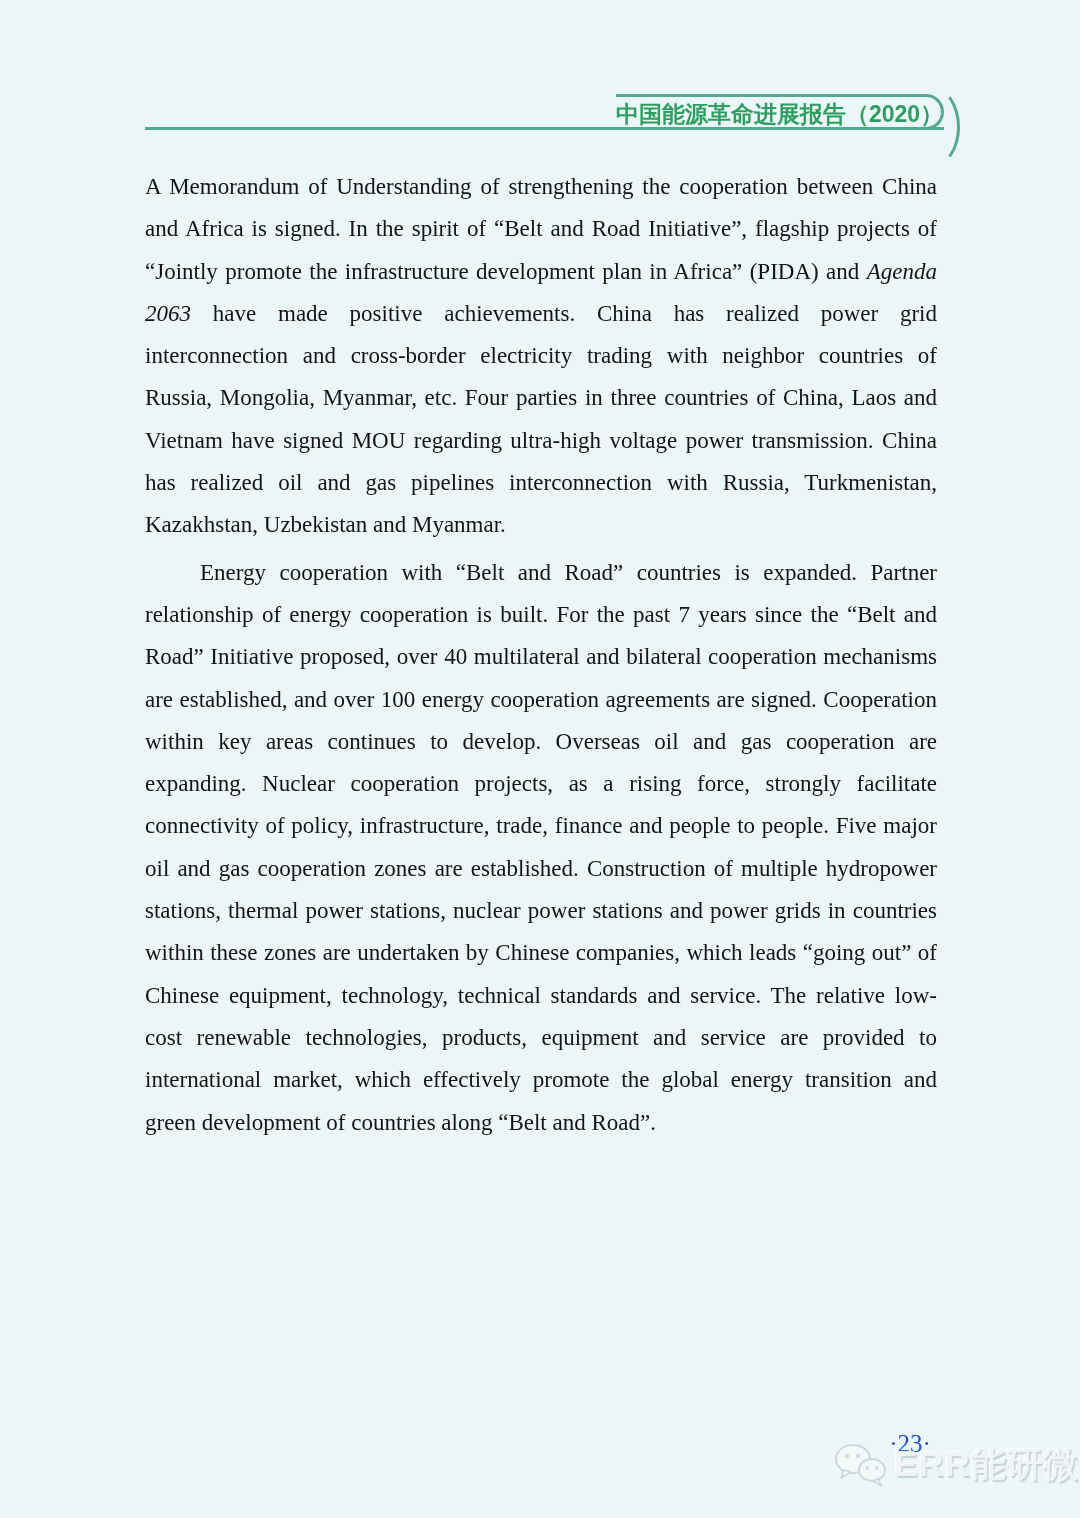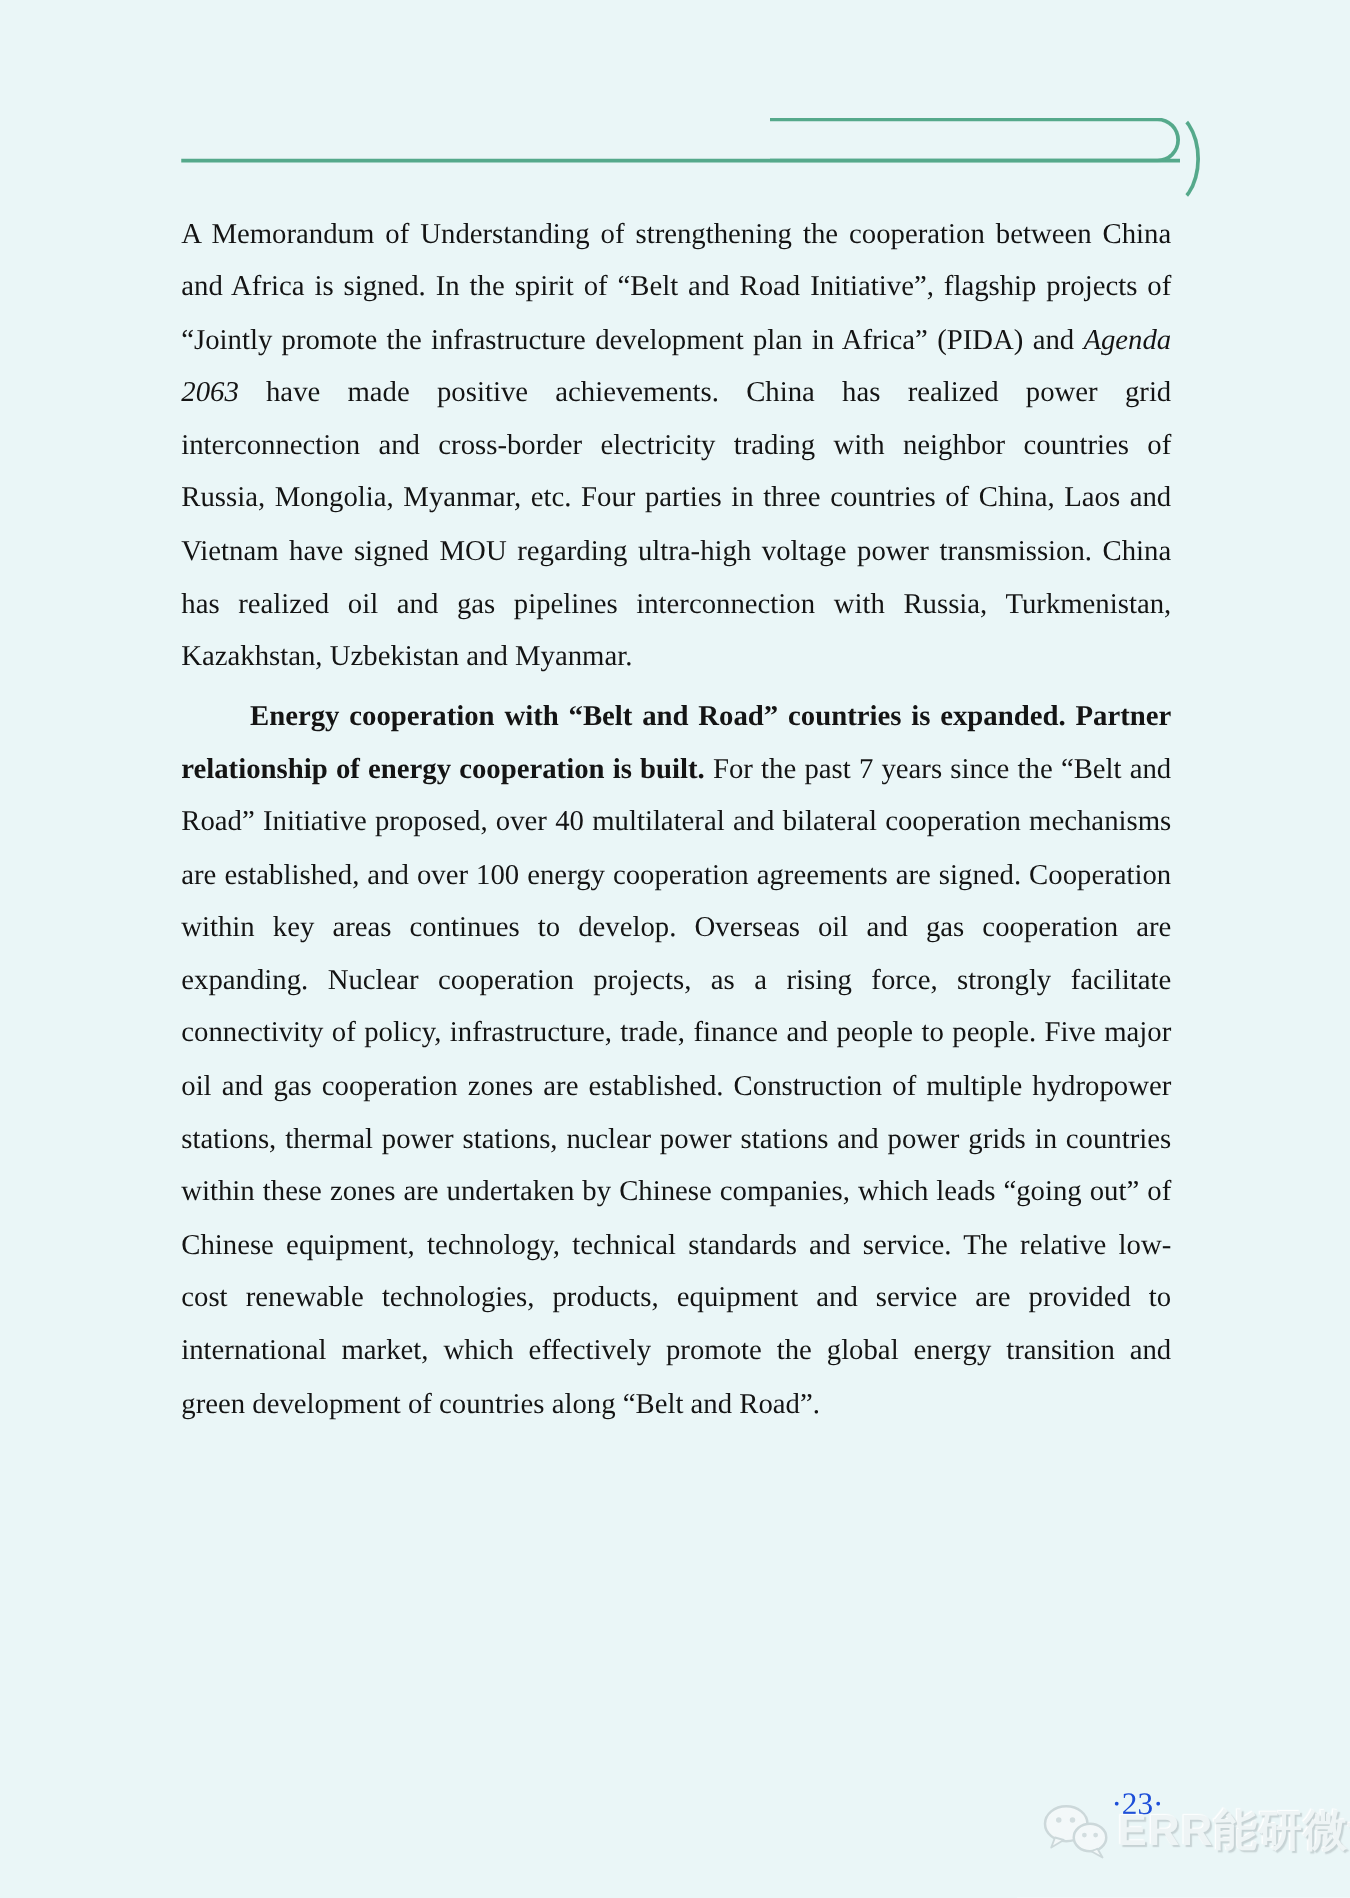--- a/index.html
+++ b/index.html
@@ -57,21 +57,21 @@
   }
   .para {
     margin: 0;
     font-size: 23px;
     line-height: 42.3px;
     text-align: justify;
     color: #141414;
   }
   .para + .para { margin-top: 5px; }
   .para.indented { text-indent: 55px; }
-  .para strong { font-weight: bold; }
+  .para strong { font-weight: normal; }
   .para em { font-style: italic; }
 
   
   .page-number {
     position: absolute;
     left: 855px; top: 1430px;
     width: 110px;
     text-align: center;
     font-size: 25px;
     color: #1d4ed8;
@@ -94,20 +94,21 @@
   }
 </style>
 </head>
 <body>
 
 <div class="page">
 
   <div class="header-rule"></div>
   <div class="header-box"></div>
   <div class="header-arc"></div>
+  <div class="header-title">中国能源革命进展报告（2020）</div>
 
   <div class="body-text">
     <p class="para"><span>A Memorandum of Understanding of strengthening the cooperation between China and Africa is signed. In the spirit of “Belt and Road Initiative”, flagship projects of “Jointly promote the infrastructure development plan in Africa” (PIDA) and </span><em>Agenda 2063</em><span> have made positive achievements. China has realized power grid interconnection and cross-border electricity trading with neighbor countries of Russia, Mongolia, Myanmar, etc. Four parties in three countries of China, Laos and Vietnam have signed MOU regarding ultra-high voltage power transmission. China has realized oil and gas pipelines interconnection with Russia, Turkmenistan, Kazakhstan, Uzbekistan and Myanmar.</span></p>
 
     <p class="para indented"><strong>Energy cooperation with “Belt and Road” countries is expanded. Partner relationship of energy cooperation is built. </strong><span>For the past 7 years since the “Belt and Road” Initiative proposed, over 40 multilateral and bilateral cooperation mechanisms are established, and over 100 energy cooperation agreements are signed. Cooperation within key areas continues to develop. Overseas oil and gas cooperation are expanding. Nuclear cooperation projects, as a rising force, strongly facilitate connectivity of policy, infrastructure, trade, finance and people to people. Five major oil and gas cooperation zones are established. Construction of multiple hydropower stations, thermal power stations, nuclear power stations and power grids in countries within these zones are undertaken by Chinese companies, which leads “going out” of Chinese equipment, technology, technical standards and service. The relative low-cost renewable technologies, products, equipment and service are provided to international market, which effectively promote the global energy transition and green development of countries along “Belt and Road”.</span></p>
   </div>
 
   <div class="page-number">·23·</div>
 
   <div class="watermark">

